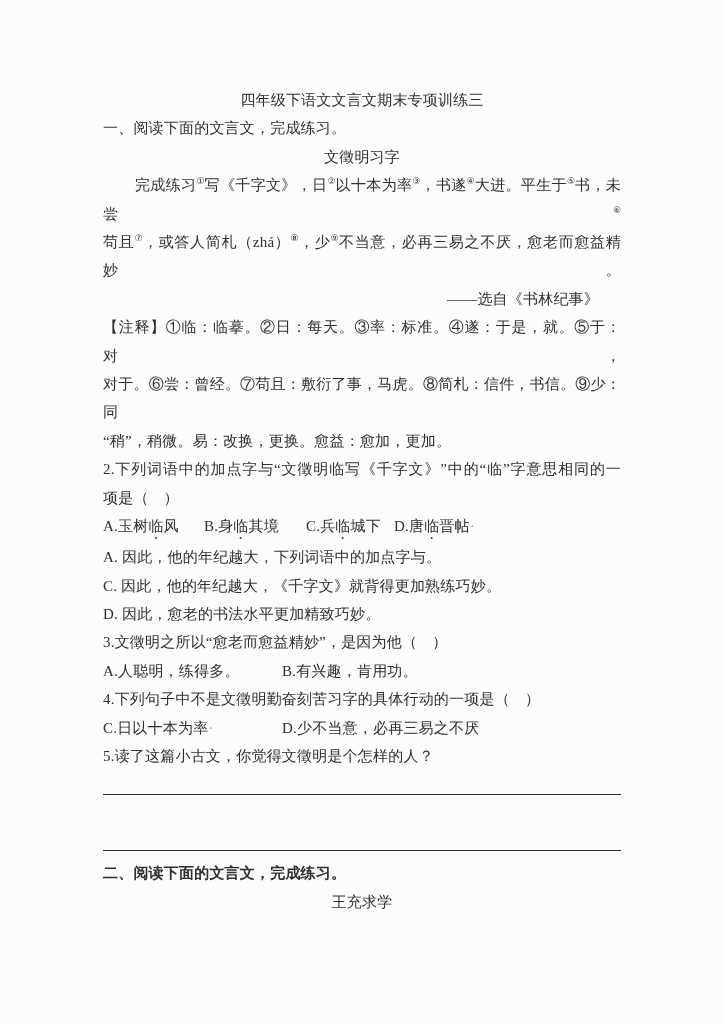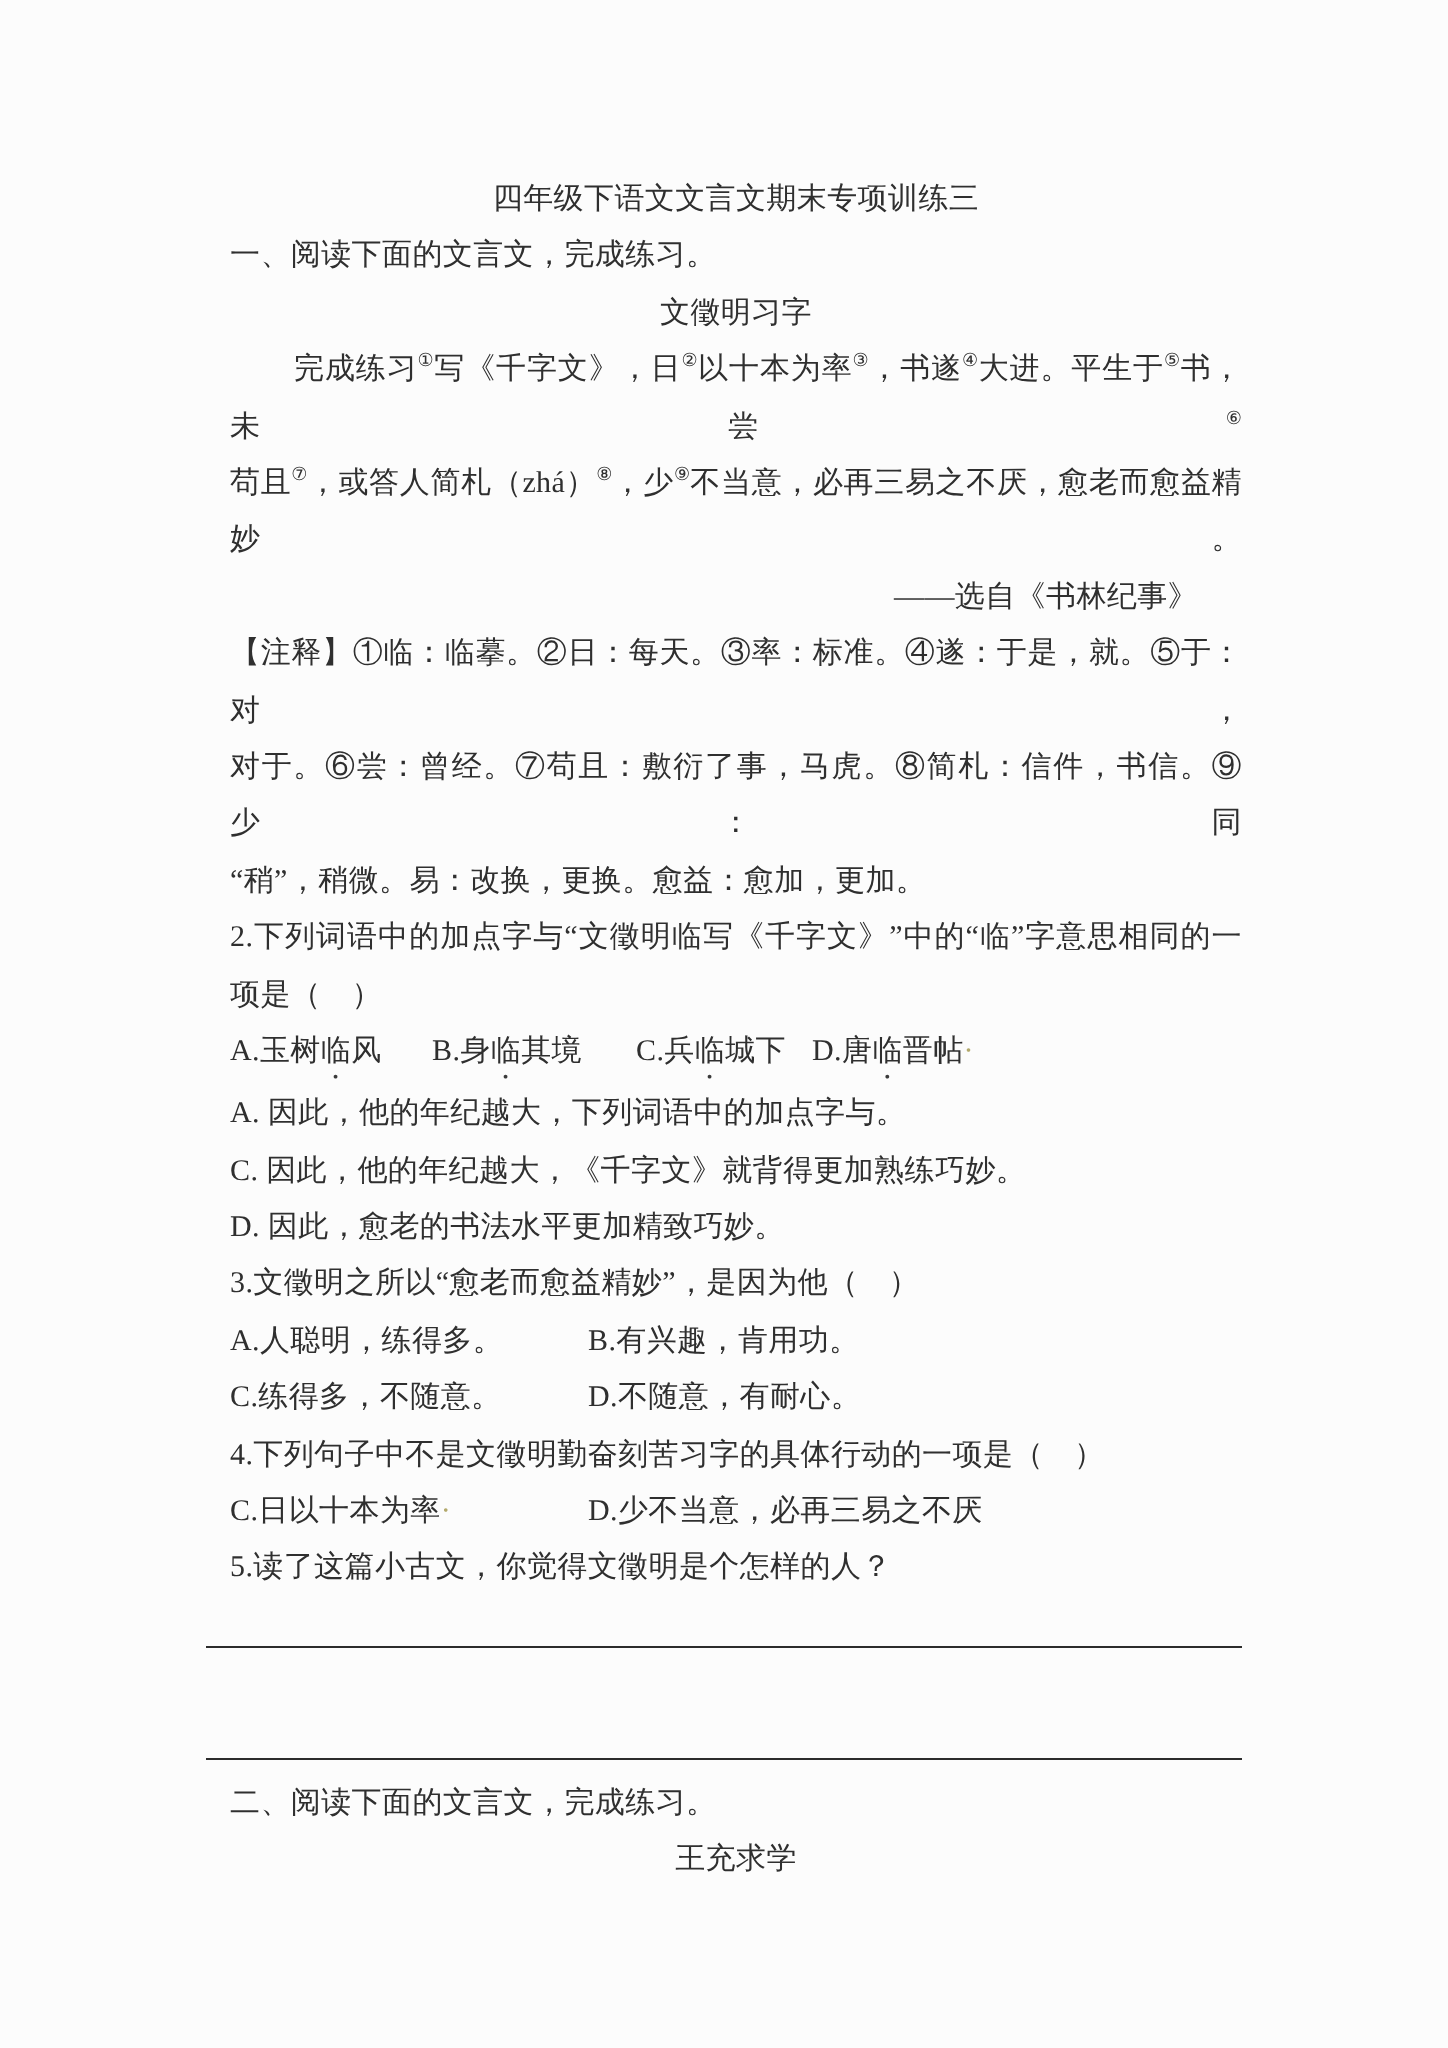--- a/index.html
+++ b/index.html
@@ -8,21 +8,21 @@
     width:724px;height:1024px;
     background:#fcfcfc;
     overflow:hidden;
     font-family:"Liberation Serif","DejaVu Serif",serif;
   }
   .doc{
     position:absolute;left:103px;top:86px;width:518px;
     font-size:15px;line-height:28.4px;color:#2f2f2f;
     letter-spacing:0.2px;
   }
-  .line{min-height:28.4px;margin-left:12px;}
+  .line{min-height:28.4px;}
   .center{text-align:center;}
   .right{text-align:right;padding-right:22px;}
   .just{text-align:justify;text-align-last:justify;}
   .indent{text-indent:32px;}
   sup{font-size:9px;line-height:0;vertical-align:6px;letter-spacing:0;}
   .seg{white-space:normal;}
   
   .optrow .col1{display:inline-block;width:179px;}
   .q1row .opt{display:inline-block;}
   .q1row .opt:nth-of-type(1){width:101px;}
@@ -31,21 +31,21 @@
   .em-dot{
     -webkit-text-emphasis:filled dot #3a3a3a;
     text-emphasis:filled dot #3a3a3a;
     -webkit-text-emphasis-position:under left;
     text-emphasis-position:under left;
   }
   .faint{color:#b3a96c;}
   .ansline{border-bottom:1.6px solid #2c2c2c;}
   .ansline1{height:24px;}
   .ansline2{height:55px;}
-  .sect2{margin-top:8px;}
+  .sect2{margin-top:8px;font-weight:bold;}
 </style>
 </head>
 <body>
 
 <div class="page">
   <div class="doc">
 
     <div class="line center">四年级下语文文言文期末专项训练三</div>
 
     <div class="line">一、阅读下面的文言文，完成练习。</div>
@@ -66,21 +66,20 @@
     <div class="line">项是（　）</div>
 
     <div class="line q1row"><span class="opt"><span>A.玉树</span><span class="em-dot">临</span><span>风</span></span><span class="opt"><span>B.身</span><span class="em-dot">临</span><span>其境</span></span><span class="opt"><span>C.兵</span><span class="em-dot">临</span><span>城下</span></span><span class="opt"><span>D.唐</span><span class="em-dot">临</span><span>晋帖</span></span><span class="faint">·</span></div>
 
     <div class="line">A. 因此，他的年纪越大，下列词语中的加点字与。</div>
     <div class="line">C. 因此，他的年纪越大，《千字文》就背得更加熟练巧妙。</div>
     <div class="line">D. 因此，愈老的书法水平更加精致巧妙。</div>
 
     <div class="line">3.文徵明之所以“愈老而愈益精妙”，是因为他（　）</div>
     <div class="line optrow"><span class="col1">A.人聪明，练得多。</span><span>B.有兴趣，肯用功。</span></div>
-    <div class="line optrow"><span class="col1">C.练得多，不随意。</span><span>D.不随意，有耐心。</span></div>
 
     <div class="line">4.下列句子中不是文徵明勤奋刻苦习字的具体行动的一项是（　）</div>
     <div class="line optrow"><span class="col1"><span>C.日以十本为率</span><span class="faint">·</span></span><span>D.少不当意，必再三易之不厌</span></div>
 
     <div class="line">5.读了这篇小古文，你觉得文徵明是个怎样的人？</div>
 
     <div class="ansline ansline1"></div>
     <div class="ansline ansline2"></div>
 
     <div class="line sect2">二、阅读下面的文言文，完成练习。</div>

